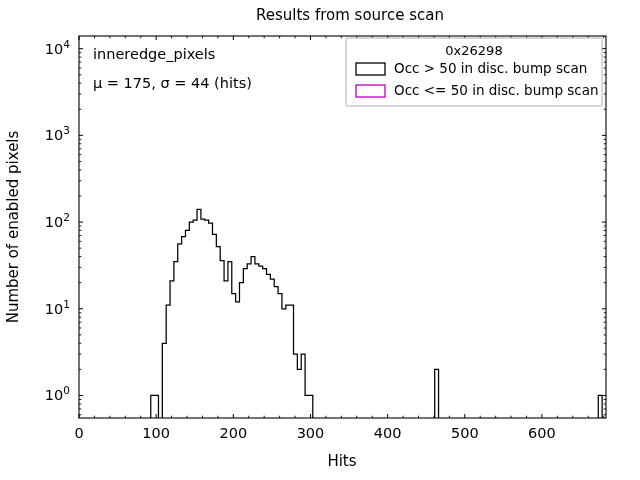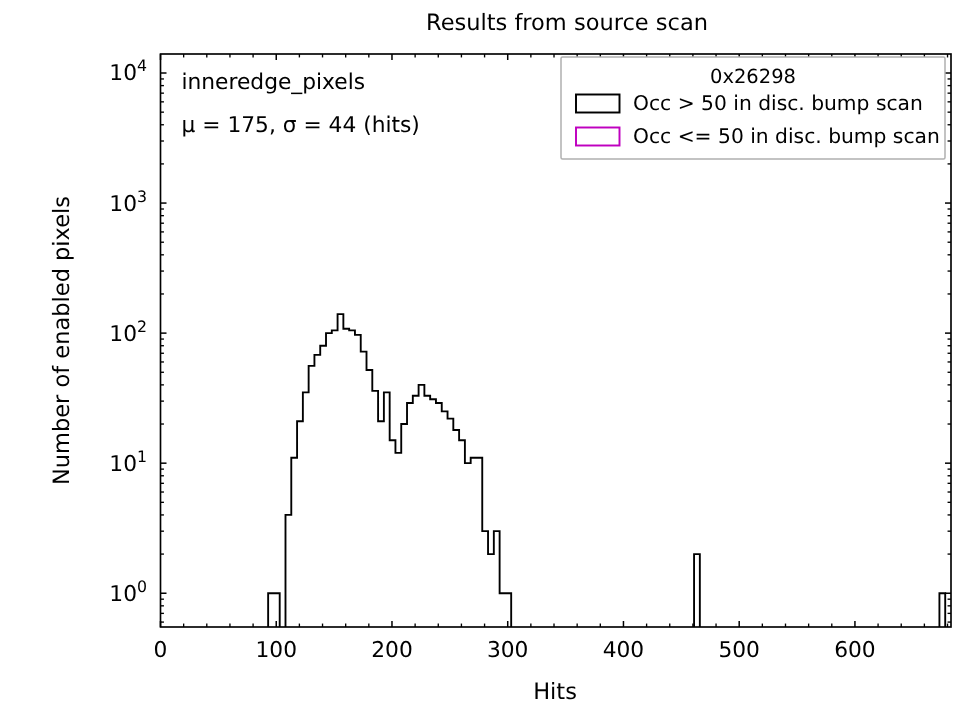--- a/index.html
+++ b/index.html
@@ -10,21 +10,20 @@
     width: 640px;
     height: 480px;
     background: #ffffff;
     font-family: "DejaVu Sans", sans-serif;
     overflow: hidden;
   }
   #figure {
     position: relative;
     width: 572px;
     height: 480px;
-    padding-left: 28px;
   }
   #plot-svg {
     display: block;
     width: 640px;
     height: 480px;
   }
   .axis-line {
     fill: none;
     stroke: #000000;
     stroke-width: 1.1;

